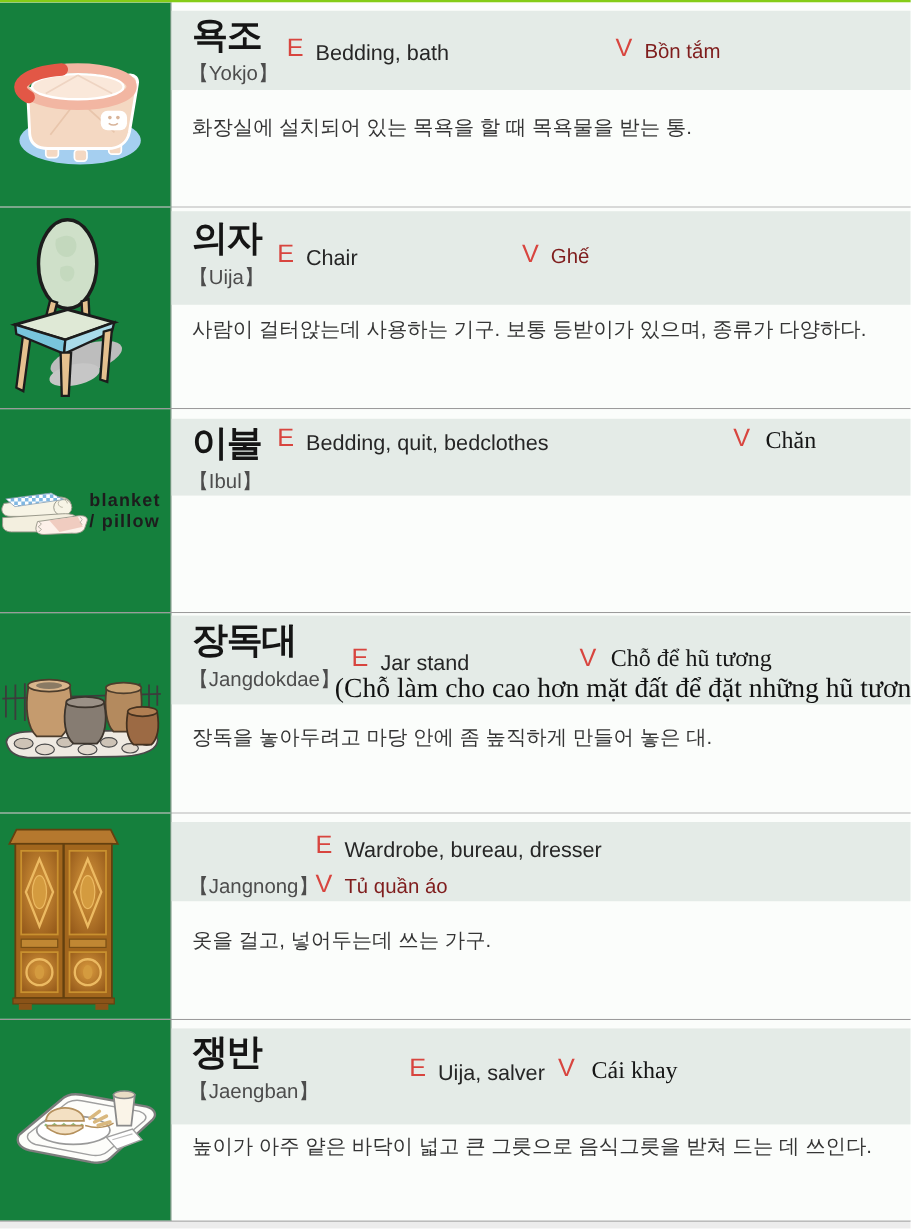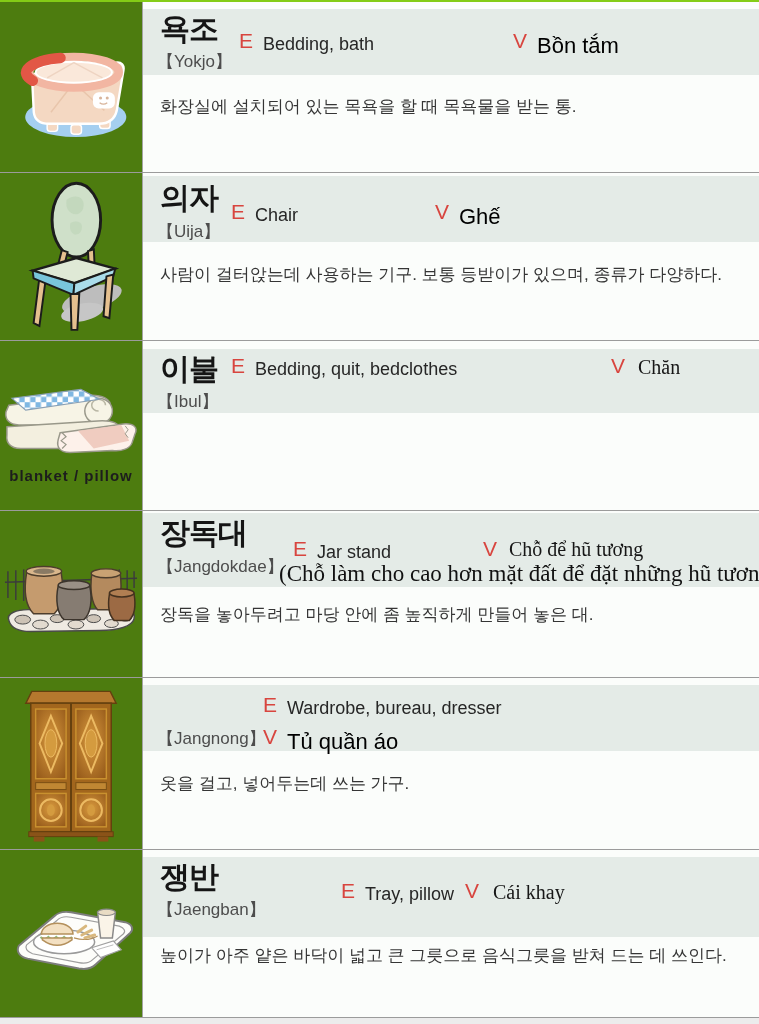--- a/index.html
+++ b/index.html
@@ -14,41 +14,41 @@
     overflow:hidden;
   }
   .row { display:flex; width:100%; }
   .row + .row { border-top:1px solid #9b9b9b; }
   .row1{height:170px}.row2{height:168px}.row3{height:170px}
   .row4{height:167px}.row5{height:172px}.row6{height:168px}
 
   .illus {
     width:143px; min-width:143px;
     border-right:1px solid #a3a3a3;
-    background:#4d7c0f;
-    display:flex; flex-direction:column;
-    align-items:center; justify-content:center;
+    background:#15803d;
+    display:flex; flex-direction:row;
+    align-items:center; 
   }
   .caption { font-size:15px; font-weight:bold; color:#1d1d1d; letter-spacing:1px; margin-top:1px; }
 
   .content { flex:1; position:relative; background:#fbfdfb; }
   .band { position:absolute; left:0; right:0; background:var(--band,#e4ebe7); }
   .row1 .band{top:7px;height:66px}
-  .row2 .band{top:3px;height:66px}
+  .row2 .band{top:3px;height:78px}
   .row3 .band{top:8px;height:64px}
   .row4 .band{top:2px;height:74px}
   .row5 .band{top:7px;height:66px}
   .row6 .band{top:7px;height:80px}
 
   .band span { position:absolute; white-space:nowrap; }
   .word  { font-size:30px; font-weight:700; color:#151515; letter-spacing:-1px; }
   .roman { font-size:17px; color:#4d4d4d; }
   .mark  { font-size:21px; color:var(--accent,#d8453f); }
   .etext { font-size:18px; color:#262626; }
-  .vtext { font-size:22px; color:#000000; }
+  .vtext { font-size:17px; color:#7f1d1d; }
   .serif { font-family:"Liberation Serif","DejaVu Serif",serif; font-size:20px; color:#161616; }
   .note  { font-family:"Liberation Serif","DejaVu Serif",serif; font-size:23px; color:#111; }
 
   .row1 .word{left:17px;top:0}   .row1 .roman{left:14px;top:41px}
   .row1 .e-mark{left:96px;top:20px}  .row1 .etext{left:120px;top:25px}
   .row1 .v-mark{left:370px;top:20px} .row1 .vtext{left:394px;top:24px}
 
   .row2 .word{left:17px;top:2px} .row2 .roman{left:14px;top:44px}
   .row2 .e-mark{left:88px;top:24px}  .row2 .etext{left:112px;top:29px}
   .row2 .v-mark{left:292px;top:24px} .row2 .vtext{left:316px;top:28px}
@@ -288,21 +288,21 @@
         <ellipse cx="105" cy="26" rx="9" ry="3.2" fill="#e9dcc4" stroke="#8a8a8a" stroke-width="1.2"></ellipse>
         <polygon points="90,62 112,55 120,64 99,72" fill="#ffffff" stroke="#a0a0a0" stroke-width="1.2"></polygon>
         <line x1="95" y1="64" x2="112" y2="59" stroke="#bcbcbc" stroke-width="1"></line>
       </svg>
     </div>
     <div class="content">
       <div class="band">
         <span class="word">쟁반</span>
         <span class="roman">【Jaengban】</span>
         <span class="mark e-mark">E</span>
-        <span class="etext">Tray, pillow</span>
+        <span class="etext">Uija, salver</span>
         <span class="mark v-mark">V</span>
         <span class="vtext serif">Cái khay</span>
       </div>
       <div class="definition">높이가 아주 얕은 바닥이 넓고 큰 그릇으로 음식그릇을 받쳐 드는 데 쓰인다.</div>
     </div>
   </div>
 
   <div class="page-bottom"></div>
 </div>
 

